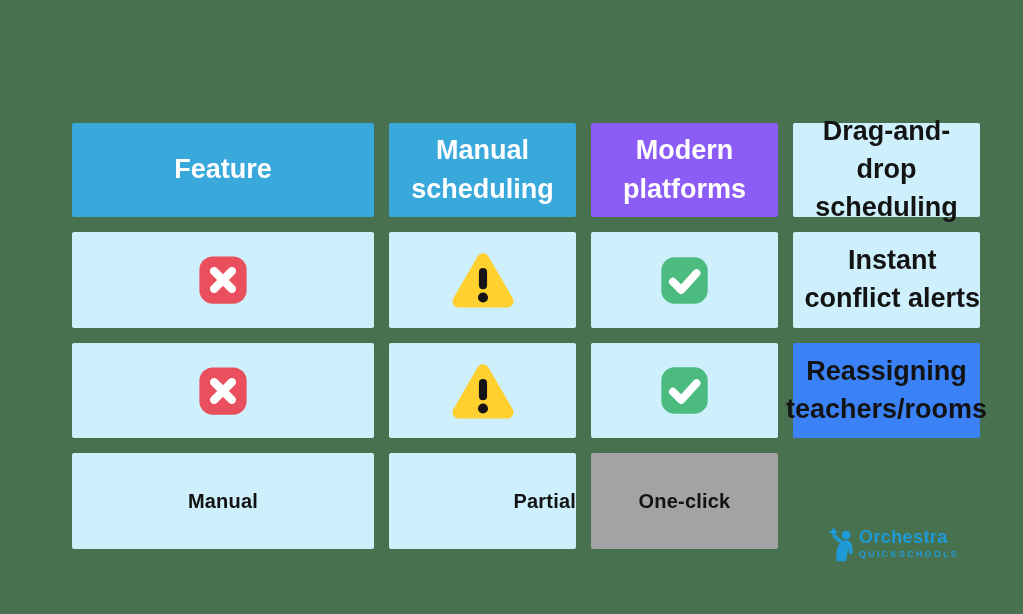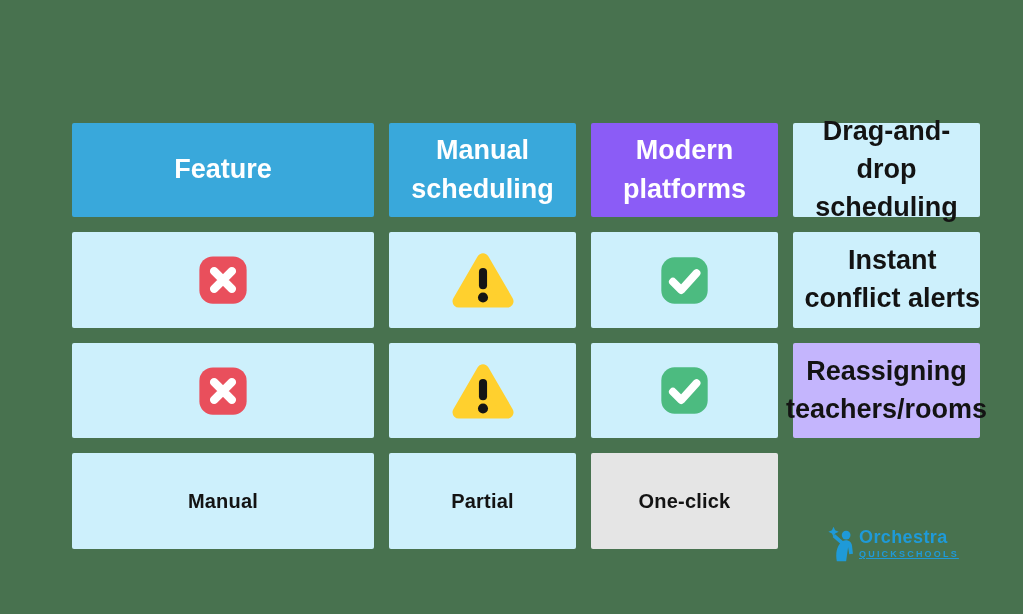--- a/index.html
+++ b/index.html
@@ -130,41 +130,41 @@
         <circle cx="32" cy="48" r="5.2" style="fill: rgb(21, 21, 21);"></circle>
       </svg>
     </div>
     <div class="cell icon-cell" style="background-color: rgb(205, 240, 252);">
       <svg width="53" height="53" viewBox="0 0 64 64">
         <rect x="4" y="4" width="56" height="56" rx="16" style="fill: rgb(76, 187, 128);"></rect>
         <path d="M18 33.5 L28 43.5 L46.5 23" fill="none" stroke-width="9.5" stroke-linecap="round" stroke-linejoin="round" style="stroke: rgb(255, 255, 255);"></path>
       </svg>
     </div>
 
-    <div class="cell feature-cell" style="background-color: #c4b5fd;">
+    <div class="cell feature-cell" style="background-color: #3b82f6;">
       <span>Reassigning
 teachers/rooms</span>
     </div>
     <div class="cell value-cell" style="background-color: rgb(205, 240, 252);">
       <span>Manual</span>
     </div>
-    <div class="cell value-cell" style="background-color: rgb(205, 240, 252);">
+    <div class="cell value-cell" style="background-color: rgb(205, 240, 252); justify-content: flex-end;">
       <span>Partial</span>
     </div>
-    <div class="cell value-cell" style="background-color: #e5e5e5;">
+    <div class="cell value-cell" style="background-color: #a3a3a3;">
       <span>One-click</span>
     </div>
 
   </div>
 
   <div class="logo">
     <svg width="28" height="37" viewBox="0 0 30 39">
       <path d="M7 1.5 L8.7 5.3 L12.5 7 L8.7 8.7 L7 12.5 L5.3 8.7 L1.5 7 L5.3 5.3 Z" style="fill: rgb(31, 154, 216);"></path>
       <circle cx="20.5" cy="10.5" r="4.7" style="fill: rgb(31, 154, 216);"></circle>
       <path d="M10.5 38.5 C9 30 10.5 23.5 14 19.5 L6 12.5 L8.7 9.6 L17 16.7 C22 14.8 26.3 17.5 26.8 21.8 L27.8 30.5 L23.8 31 L22.6 23.5 L20.5 38.5 Z" style="fill: rgb(31, 154, 216);"></path>
     </svg>
     <div class="logo-text">
       <span class="logo-name" style="color: rgb(31, 154, 216);">Orchestra</span>
-      <span class="logo-sub" style="color: rgb(31, 154, 216); text-decoration: underline;">QUICKSCHOOLS</span>
+      <span class="logo-sub" style="color: rgb(31, 154, 216);">QUICKSCHOOLS</span>
     </div>
   </div>
 
 </div>
 
 </body></html>

